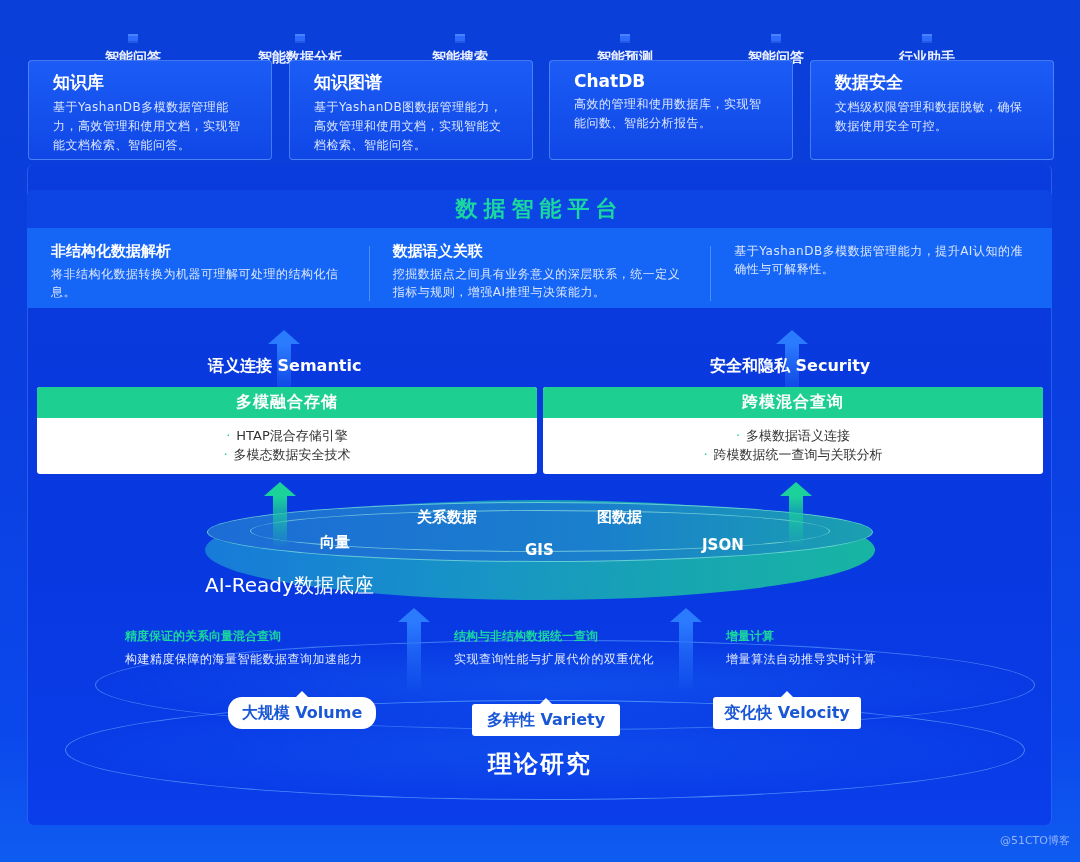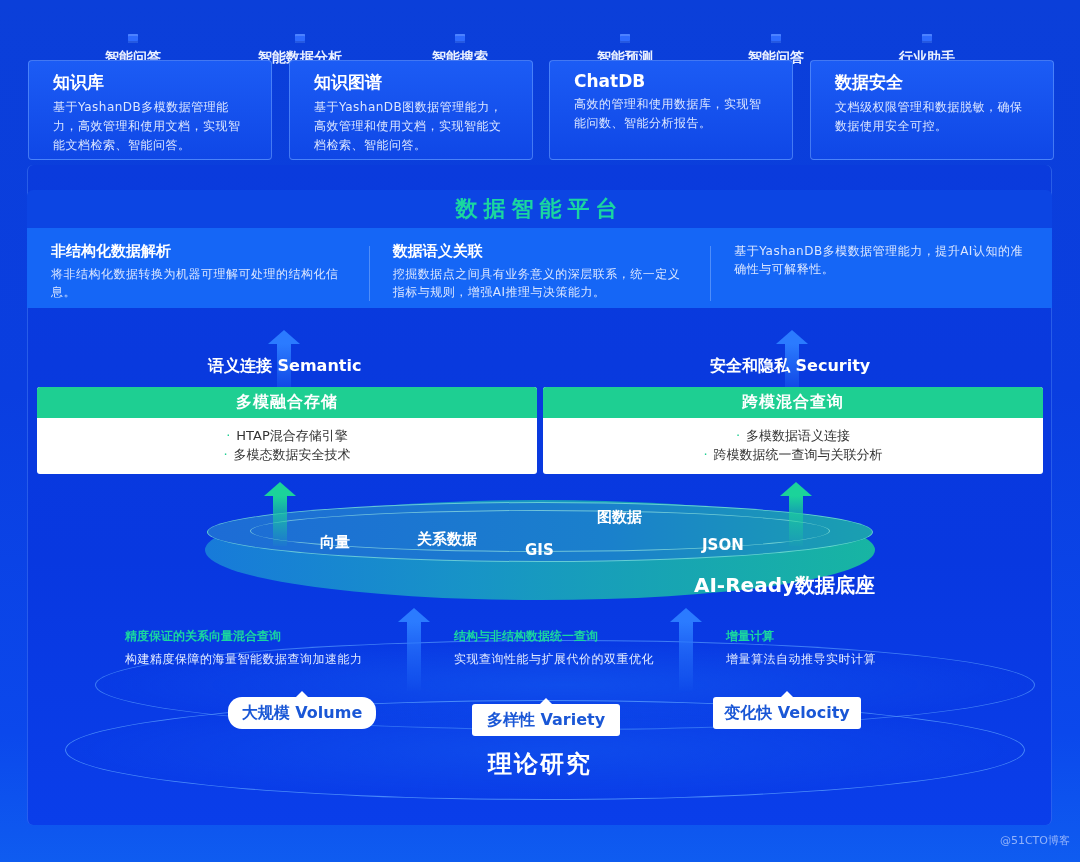--- a/index.html
+++ b/index.html
@@ -105,22 +105,22 @@
       position: absolute; left: 2px; top: 2px; width: 666px; height: 60px; border-radius: 50%;
       background: linear-gradient(90deg, #1d6cd6 0%, #1a80cc 60%, #1aa0b0 100%);
       border: 1px solid rgba(150,255,220,0.6);
     }
     .ring-inner {
       position: absolute; left: 45px; top: 10px; width: 580px; height: 42px; border-radius: 50%;
       border: 1px solid rgba(180,255,230,0.55);
     }
     .ring-node { position: absolute; font-size: 15px; font-weight: bold; color: #fff; white-space: nowrap; }
     .ring-title {
-      position: absolute; left: 0; top: 72px; width: 670px; text-align: right;
-      font-size: 20px; font-weight: bold; color: #fff;
+      position: absolute; left: 0; top: 72px; width: 670px; text-align: left;
+      font-size: 20px; font-weight: normal; color: #fff;
     }
 
     
     .ellipse1 {
       position: absolute; left: 95px; top: 640px; width: 940px; height: 90px; border-radius: 50%;
       border: 1px solid rgba(100,170,255,0.6);
       background: radial-gradient(ellipse at center, rgba(20,90,240,0.6) 0%, rgba(10,60,230,0.1) 70%);
     }
     .ellipse2 {
       position: absolute; left: 65px; top: 700px; width: 960px; height: 100px; border-radius: 50%;
@@ -242,21 +242,21 @@
   <ul>
     <li><span class="dot">·</span><span>多模数据语义连接</span></li>
     <li><span class="dot">·</span><span>跨模数据统一查询与关联分析</span></li>
   </ul>
 </div>
 
 <div class="ring-wrap">
   <div class="ring-outer"></div>
   <div class="ring-top"></div>
   <div class="ring-inner"></div>
-  <div class="ring-node" style="left:212px; top:8px;margin-top:22px;">关系数据</div>
+  <div class="ring-node" style="left:212px; top:8px;">关系数据</div>
   <div class="ring-node" style="left:392px; top:8px;">图数据</div>
   <div class="ring-node" style="left:115px; top:33px;">向量</div>
   <div class="ring-node" style="left:320px; top:41px;">GIS</div>
   <div class="ring-node" style="left:497px; top:36px;">JSON</div>
   <div class="ring-title">AI-Ready数据底座</div>
 </div>
 
 <div class="arrow green" style="left:266px; top:482px;">
     <div class="head"></div>
     <div class="shaft" style="height:50px"></div>

